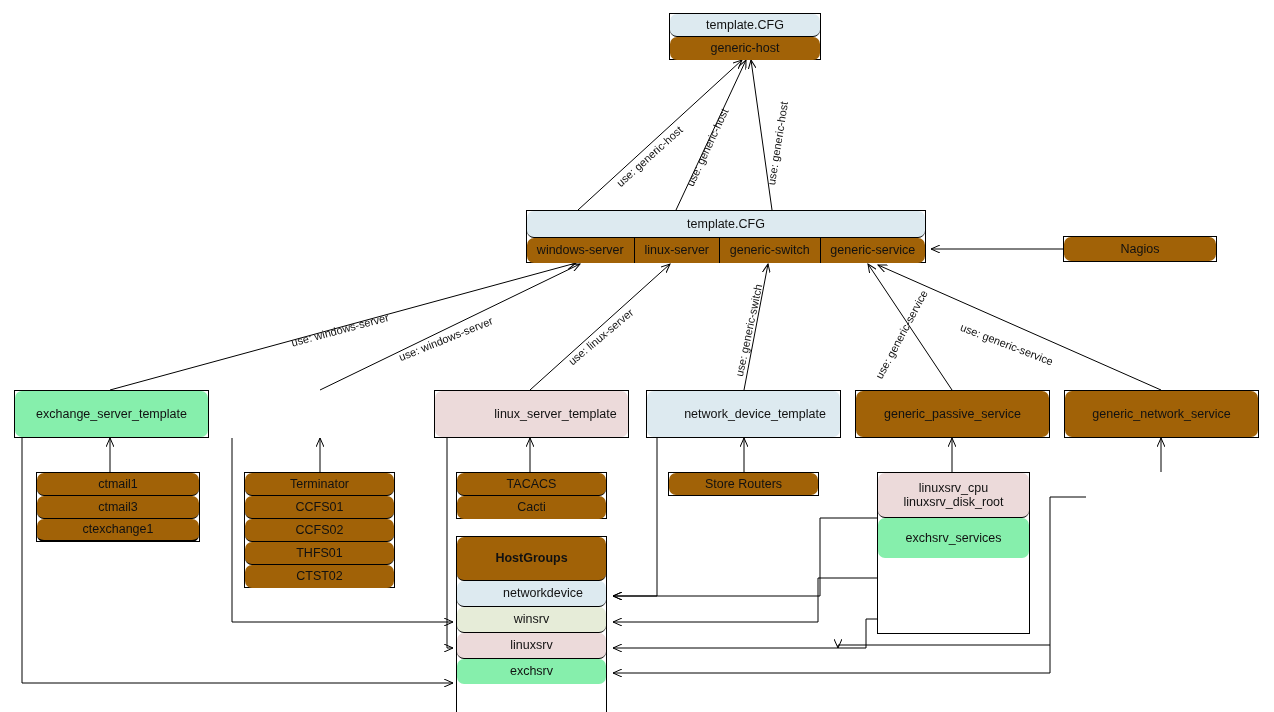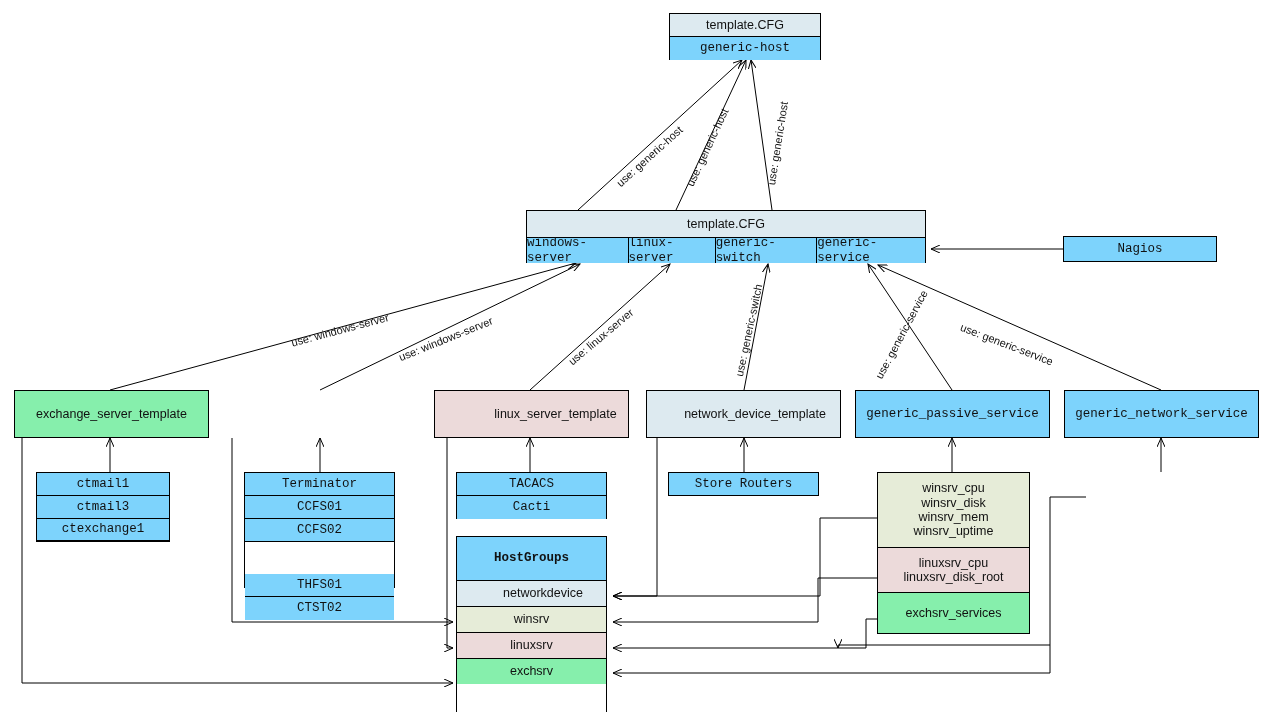--- a/index.html
+++ b/index.html
@@ -7,30 +7,31 @@
     width:1274px;height:712px;background:#ffffff;
     font-family:"Liberation Sans", sans-serif;
     position:relative;overflow:hidden;
   }
   #canvas{position:absolute;left:0;top:0;width:1274px;height:712px;}
   #edges{position:absolute;left:0;top:0;width:1274px;height:712px;pointer-events:none;}
   .node{position:absolute;box-sizing:border-box;border:1px solid #000;background:#fff;}
   .node .row{
     box-sizing:border-box;
     display:flex;align-items:center;justify-content:center;
-    font-size:12.5px;color:#111;text-align:left;line-height:1.15;
+    font-size:12.5px;color:#111;text-align:right;line-height:1.15;
     border-bottom:1px solid #000;
+    border-radius:7px;
   }
   .node .row:last-child{border-bottom:none;}
   .hdr{background:#ddeaf0;}
   .fill-blue{background:#ddeaf0;padding-left:23px;}
   .fill-green{background:#e6ecd8;}
   .fill-pink{background:#ecdada;}
   .fill-cream{background:#86efac;}
-  .fill-white{background:#7dd3fc;font-family:Liberation Mono, monospace;}
+  .fill-white{background:#a16207;}
   .split{display:flex;}
   .split > .cell{
     box-sizing:border-box;flex:1 1 auto;
     display:flex;align-items:center;justify-content:center;
     font-size:12.5px;color:#111;border-right:1px solid #000;
     height:100%;
   }
   .split > .cell:last-child{border-right:none;}
   .bold{font-weight:bold;}
   .multiline{flex-direction:column;justify-content:center;}
@@ -124,31 +125,31 @@
   </div>
 
   <div class="node" style="left:855px;top:390px;width:195px;height:48px;">
     <div class="row fill-white" style="height:100%;">generic_passive_service</div>
   </div>
 
   <div class="node" style="left:1064px;top:390px;width:195px;height:48px;">
     <div class="row fill-white" style="height:100%;">generic_network_service</div>
   </div>
 
-  <div class="node" style="left:36px;top:472px;width:134px;height:70px;">
+  <div class="node" style="left:36px;top:472px;width:164px;height:70px;">
     <div class="row fill-white" style="height:23px;">ctmail1</div>
     <div class="row fill-white" style="height:23px;">ctmail3</div>
     <div class="row fill-white thickbottom" style="height:23px;">ctexchange1</div>
   </div>
 
   <div class="node" style="left:244px;top:472px;width:151px;height:116px;">
     <div class="row fill-white" style="height:23px;">Terminator</div>
     <div class="row fill-white" style="height:23px;">CCFS01</div>
     <div class="row fill-white" style="height:23px;">CCFS02</div>
-    <div class="row fill-white" style="height:23px;margin-top:32px;">THFS01</div>
+    <div class="row fill-white" style="height:23px;">THFS01</div>
     <div class="row fill-white" style="height:23px;">CTST02</div>
   </div>
 
   <div class="node" style="left:456px;top:472px;width:151px;height:47px;">
     <div class="row fill-white" style="height:23px;">TACACS</div>
     <div class="row fill-white" style="height:23px;">Cacti</div>
   </div>
 
   <div class="node" style="left:668px;top:472px;width:151px;height:24px;">
     <div class="row fill-white" style="height:100%;">Store Routers</div>
@@ -156,26 +157,20 @@
 
   <div class="node" style="left:456px;top:536px;width:151px;height:189px;">
     <div class="row fill-white bold" style="height:44px;">HostGroups</div>
     <div class="row fill-blue" style="height:26px;">networkdevice</div>
     <div class="row fill-green" style="height:26px;">winsrv</div>
     <div class="row fill-pink" style="height:26px;">linuxsrv</div>
     <div class="row fill-cream" style="height:25px;">exchsrv</div>
   </div>
 
   <div class="node" style="left:877px;top:472px;width:153px;height:162px;">
-    <div class="row fill-green multiline" style="height:75px;">
-      <span>winsrv_cpu</span>
-      <span>winsrv_disk</span>
-      <span>winsrv_mem</span>
-      <span>winsrv_uptime</span>
-    </div>
     <div class="row fill-pink multiline" style="height:45px;">
       <span>linuxsrv_cpu</span>
       <span>linuxsrv_disk_root</span>
     </div>
     <div class="row fill-cream multiline" style="height:40px;">
       <span>exchsrv_services</span>
     </div>
   </div>
 
 

